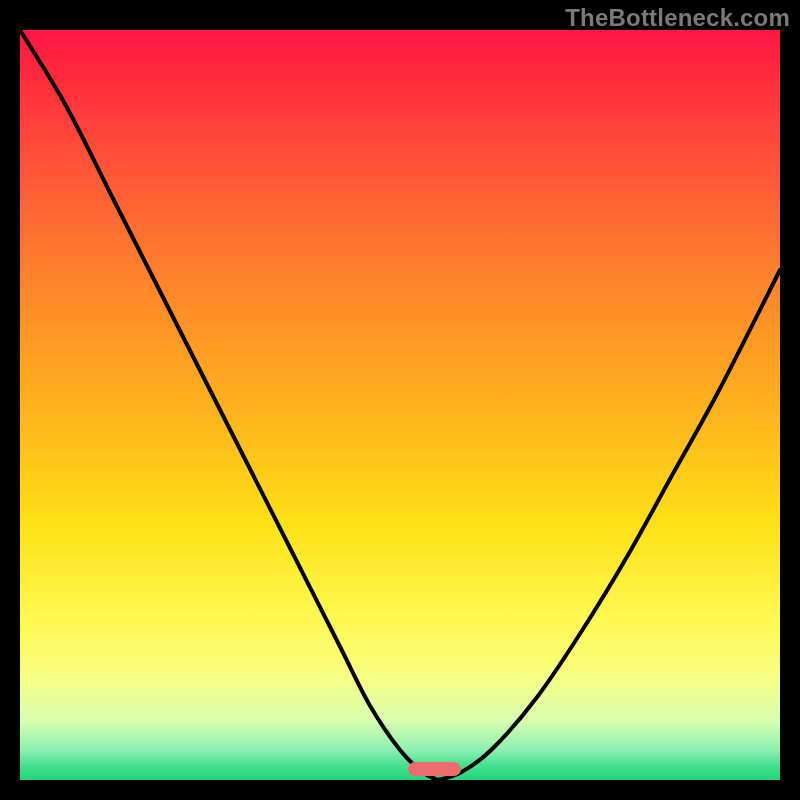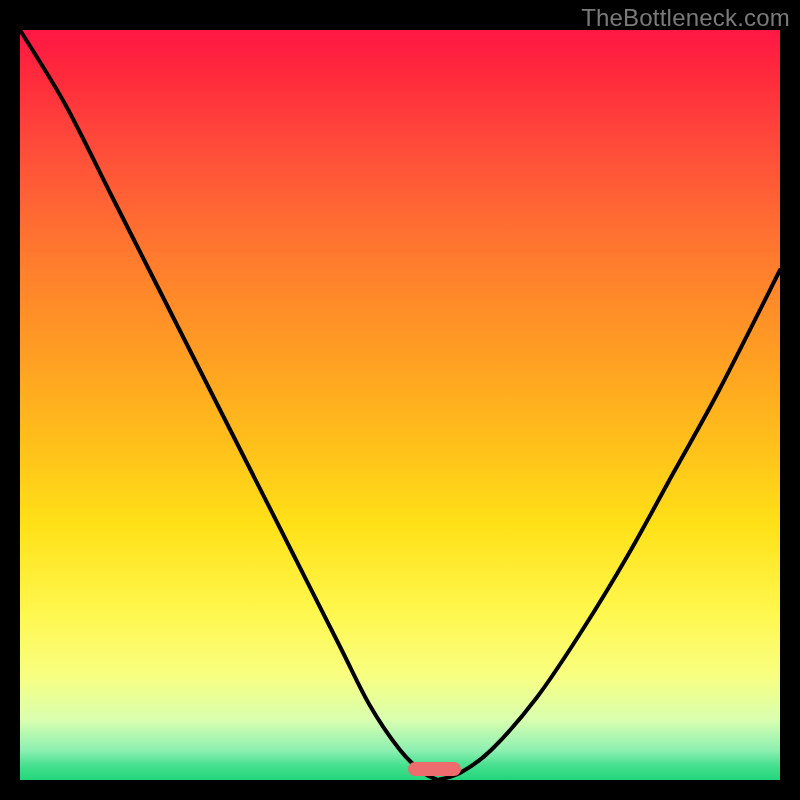--- a/index.html
+++ b/index.html
@@ -15,21 +15,21 @@
     height: 800px;
     background: #000;
     position: relative;
   }
   .watermark {
     position: absolute;
     top: 4px;
     right: 10px;
     color: #7a7a7a;
     font-size: 24px;
-    font-weight: 400;
+    font-weight: 700;
     letter-spacing: 0.2px;
     z-index: 4;
   }
   .plot-area {
     position: absolute;
     left: 20px;
     top: 30px;
     width: 760px;
     height: 750px;
   }

